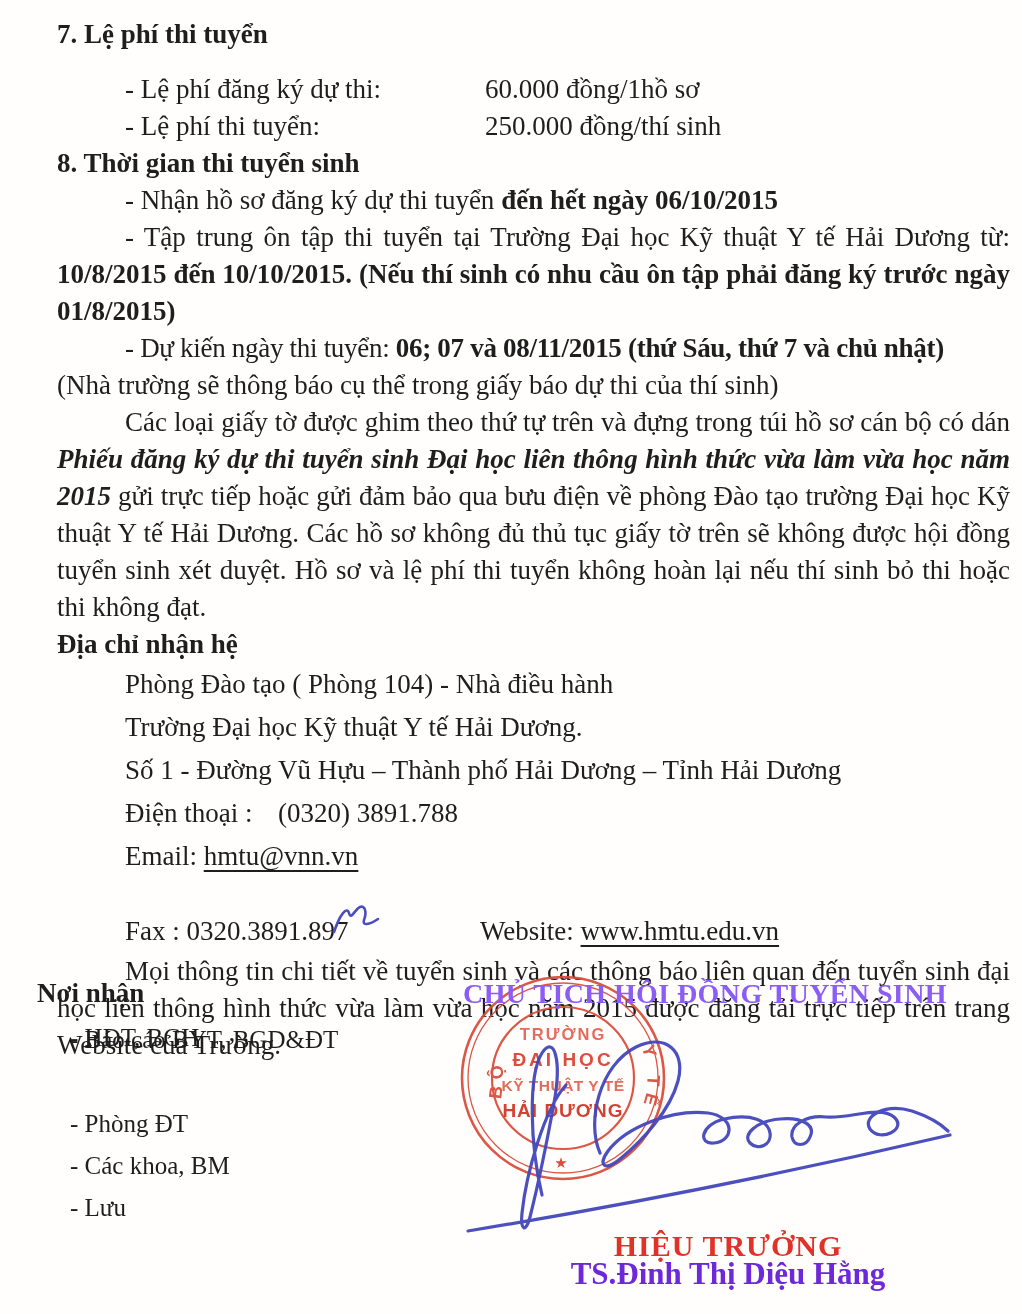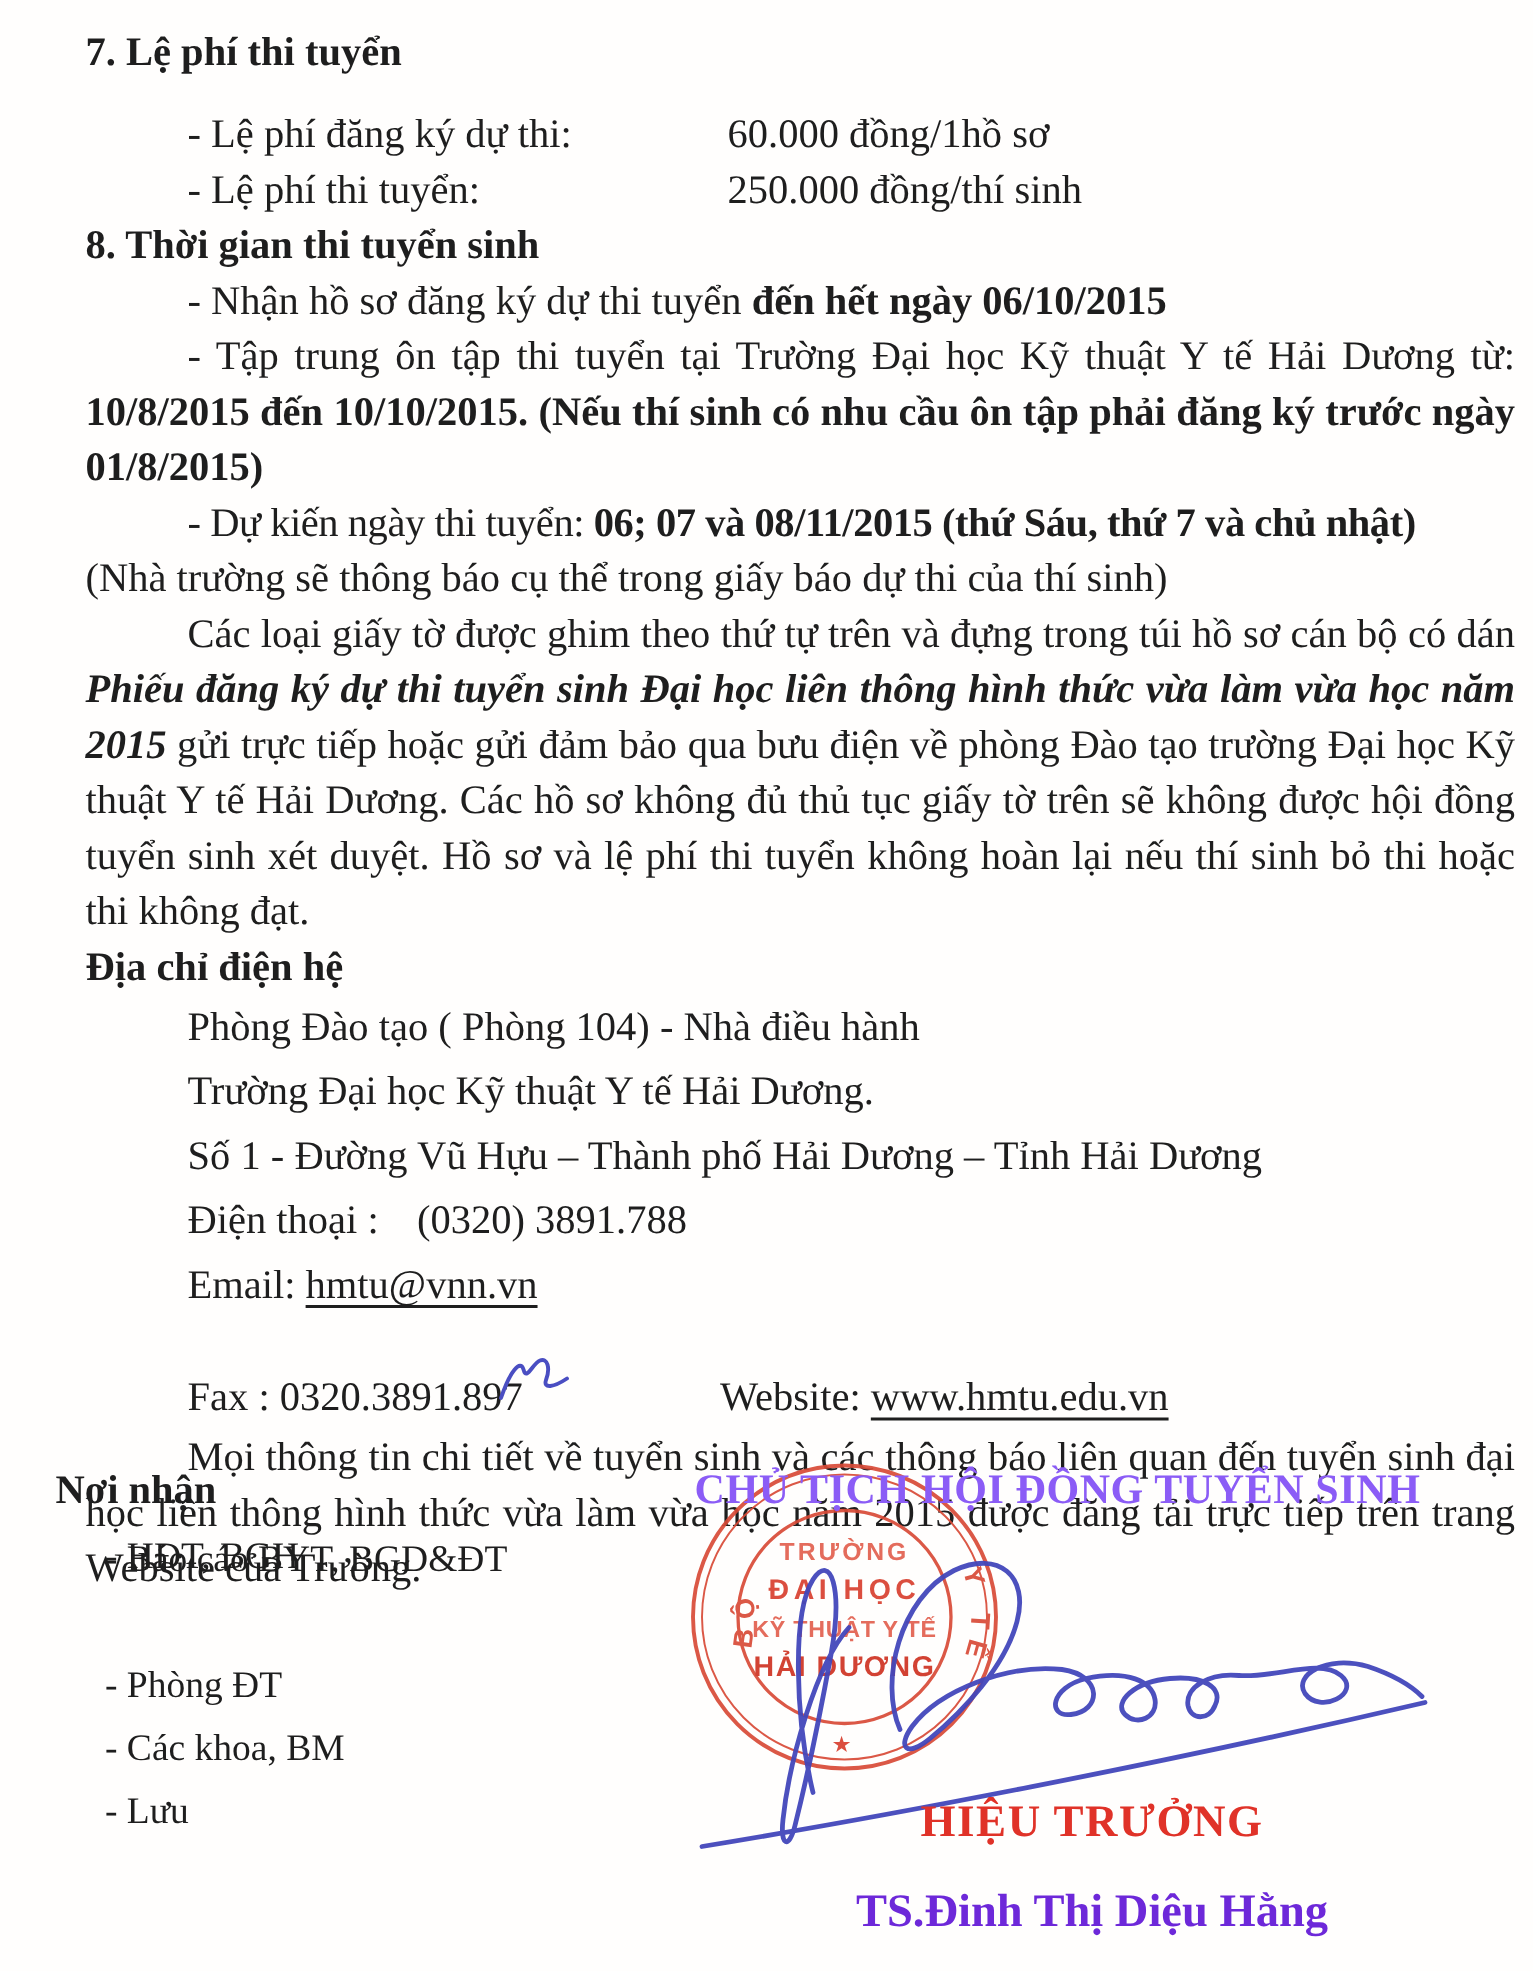--- a/index.html
+++ b/index.html
@@ -62,21 +62,21 @@
     <div class="ind nowrap" style="padding-left:0;text-indent:68px;">
       <span>- Dự kiến ngày thi tuyển: </span><span class="b">06; 07 và 08/11/2015 (thứ Sáu, thứ 7 và chủ nhật)</span>
     </div>
 
     <div>(Nhà trường sẽ thông báo cụ thể trong giấy báo dự thi của thí sinh)</div>
 
     <div class="pjust">
       <span>Các loại giấy tờ được ghim theo thứ tự trên và đựng trong túi hồ sơ cán bộ có dán </span><span class="bi">Phiếu đăng ký dự thi tuyển sinh Đại học liên thông hình thức vừa làm vừa học năm 2015</span><span> gửi trực tiếp hoặc gửi đảm bảo qua bưu điện về phòng Đào tạo trường Đại học Kỹ thuật Y tế Hải Dương. Các hồ sơ không đủ thủ tục giấy tờ trên sẽ không được hội đồng tuyển sinh xét duyệt. Hồ sơ và lệ phí thi tuyển không hoàn lại nếu thí sinh bỏ thi hoặc thi không đạt.</span>
     </div>
 
-    <div class="b">Địa chỉ điện hệ</div>
+    <div class="b">Địa chỉ nhận hệ</div>
 
     <div class="contact">
       <div class="ind">Phòng Đào tạo ( Phòng 104) - Nhà điều hành</div>
       <div class="ind">Trường Đại học Kỹ thuật Y tế Hải Dương.</div>
       <div class="ind">Số 1 - Đường Vũ Hựu – Thành phố Hải Dương – Tỉnh Hải Dương</div>
       <div class="ind">
         <span class="phonelabel">Điện thoại :</span><span>(0320) 3891.788</span>
       </div>
       <div class="ind">
         <span>Email: </span><span class="doclink">hmtu@vnn.vn</span>
@@ -124,15 +124,15 @@
   </svg>
 
   <svg class="signature" width="520" height="215" viewBox="0 0 520 215">
     <g fill="none" stroke="#4347bb" stroke-width="3.2" stroke-linecap="round" opacity="0.95">
       <path d="M92,170 C80,120 78,50 92,28 C104,10 112,34 104,78 C96,122 86,168 80,192 C76,208 70,206 72,188 C76,150 94,84 116,60"></path>
       <path d="M150,128 C136,96 150,40 186,22 C216,8 236,26 228,56 C220,86 192,116 170,134 C154,147 148,140 158,126 C176,102 222,84 258,88 C286,92 284,116 264,118 C248,120 250,100 274,94 C302,88 318,96 320,108 C322,120 308,126 300,118 C292,110 306,96 330,94 C352,92 366,100 360,112 C356,122 344,122 342,112 C340,100 356,90 376,92 C400,94 430,80 444,92 C458,104 430,118 420,104 C412,92 434,78 462,86 C480,92 492,100 498,106"></path>
       <path d="M18,206 C140,186 320,152 500,110"></path>
     </g>
   </svg>
 
-  <div class="signer-role" style="color:#e03228;">HIỆU TRƯỞNG</div>
+  <div class="signer-role" style="color:#e03228;margin-top:31px;">HIỆU TRƯỞNG</div>
   <div class="signer-name" style="color:#6d28d9;margin-top:16px;">TS.Đinh Thị Diệu Hằng</div>
 </div>
 
 </body></html>

